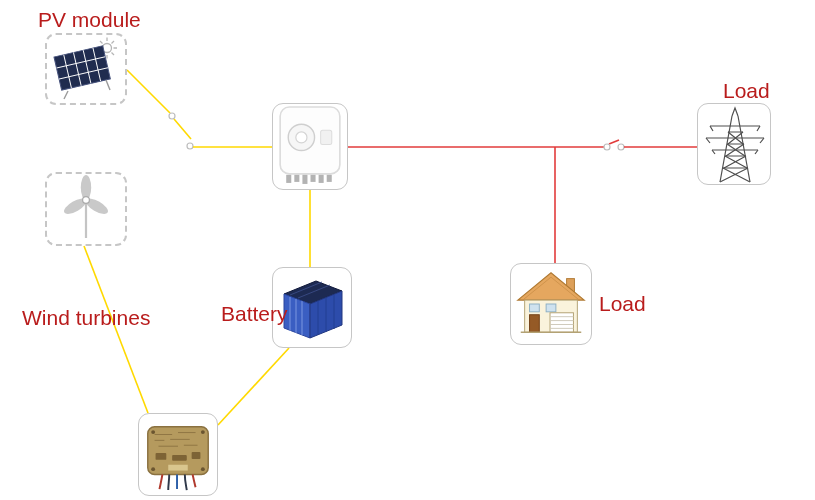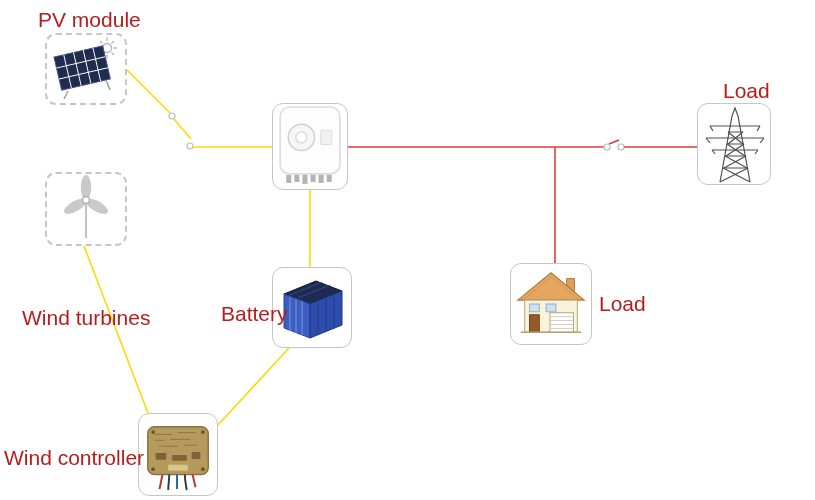--- a/index.html
+++ b/index.html
@@ -180,15 +180,14 @@
       </g>
       <g stroke-width="2" fill="none">
         <path d="M24,62 C23,68 22,72 21,77" stroke="#b03a2e"></path>
         <path d="M31,62 C31,68 30,72 30,78" stroke="#30394a"></path>
         <path d="M39,62 L39,77" stroke="#2d5fa8"></path>
         <path d="M47,62 C47,68 48,72 49,78" stroke="#30394a"></path>
         <path d="M55,62 C56,67 57,71 58,75" stroke="#b03a2e"></path>
       </g>
     </svg>
   </div>
-  <div class="label" style="left:4px;top:446px;">Wind controller</div>
 
 </div>
 
 </body></html>

